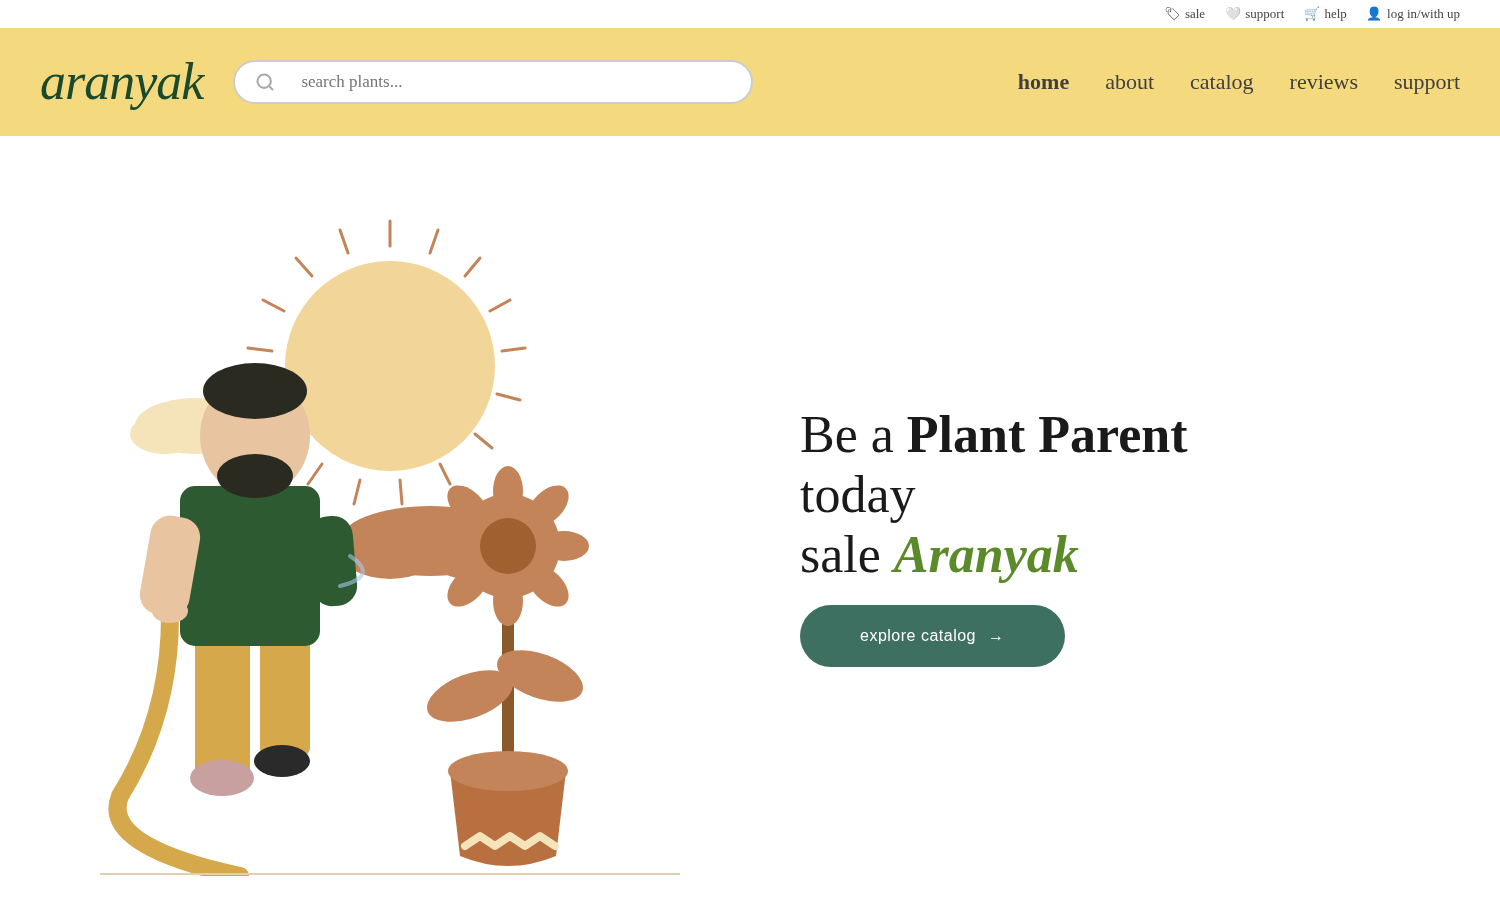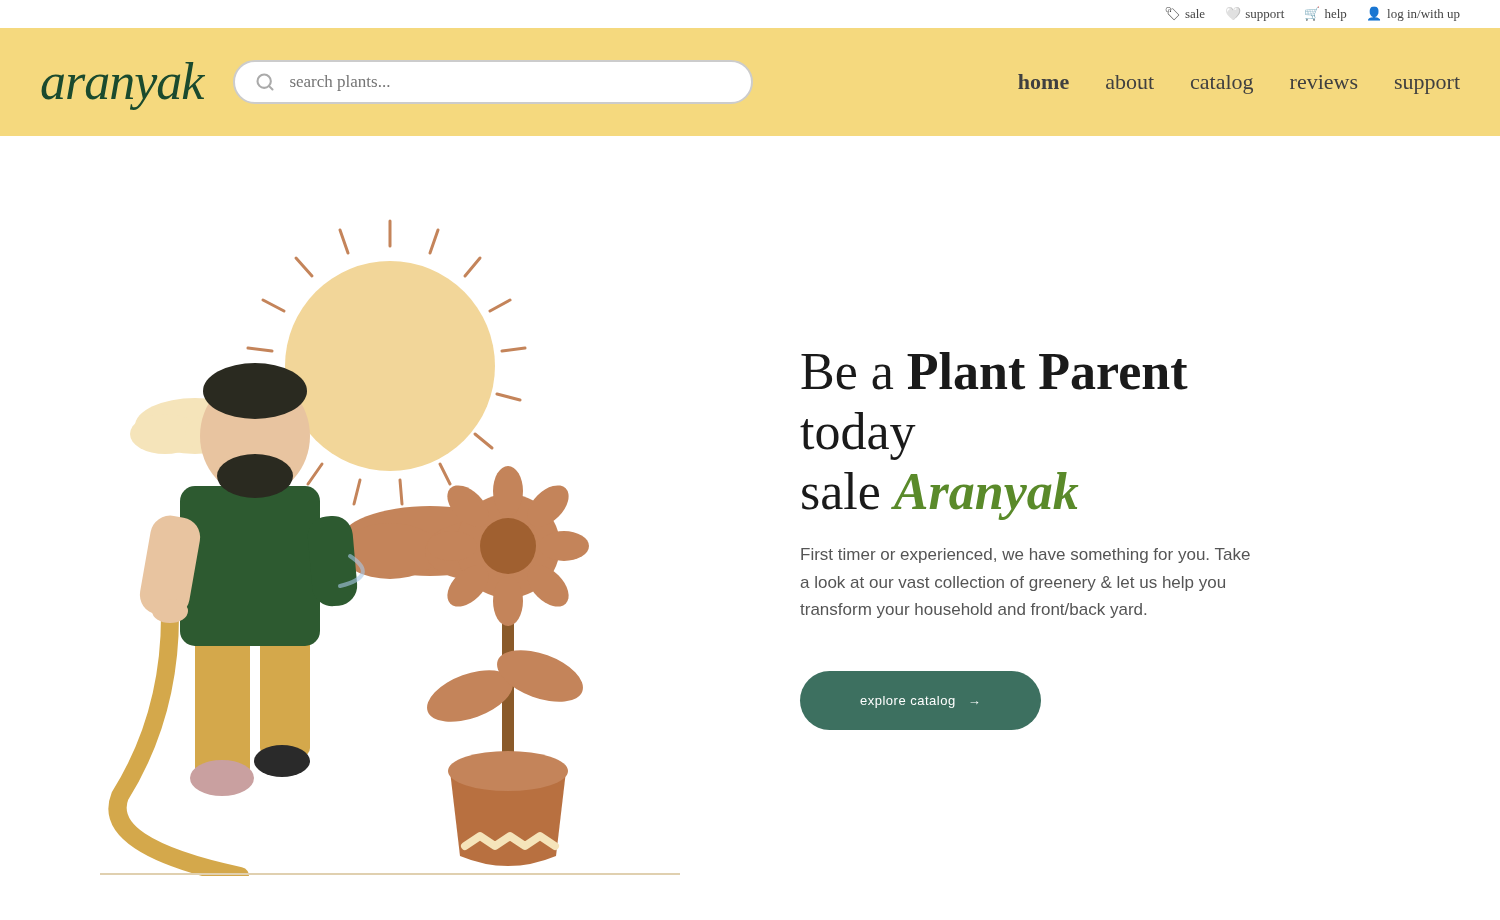--- a/index.html
+++ b/index.html
@@ -54,21 +54,21 @@
       margin-right: auto;
     }
 
     .search-bar {
       display: flex;
       align-items: center;
       background: #fff;
       border: 2px solid #ccc;
       border-radius: 50px;
       padding: 10px 20px;
-      gap: 14px;
+      gap: 26px;
     }
 
     .search-bar input {
       border: none;
       outline: none;
       font-size: 17px;
       color: #999;
       background: transparent;
       width: 100%;
       font-family: inherit;
@@ -154,21 +154,21 @@
       font-family: 'Arial', sans-serif;
       max-width: 480px;
     }
 
     .explore-btn {
       background: #3d7060;
       color: #fff;
       border: none;
       border-radius: 50px;
       padding: 22px 60px;
-      font-size: 13px;
+      font-size: 16px;
       cursor: pointer;
       display: inline-flex;
       align-items: center;
       gap: 12px;
       font-family: 'Arial', sans-serif;
       letter-spacing: 0.5px;
     }
 
     
     .illustration-svg {
@@ -312,19 +312,18 @@
 
       <line x1="60" y1="678" x2="640" y2="678" stroke="#e0d0b0" stroke-width="2"></line>
     </svg>
   </div>
 
   <div class="hero-text">
     <h1 class="hero-heading">
       <span>Be a </span><strong>Plant Parent</strong><span> today</span><br>
       <span>sale </span><span class="brand-green">Aranyak</span>
     </h1>
-    <p class="hero-description">First timer or experienced, we have something for you. Take a look at our vast collection of greenery &amp; let us help you transform your household and front/back yard.</p>
     <button class="explore-btn">
       <span>explore catalog</span>
       <span>→</span>
     </button>
   </div>
 </section>
 
 </body></html>

